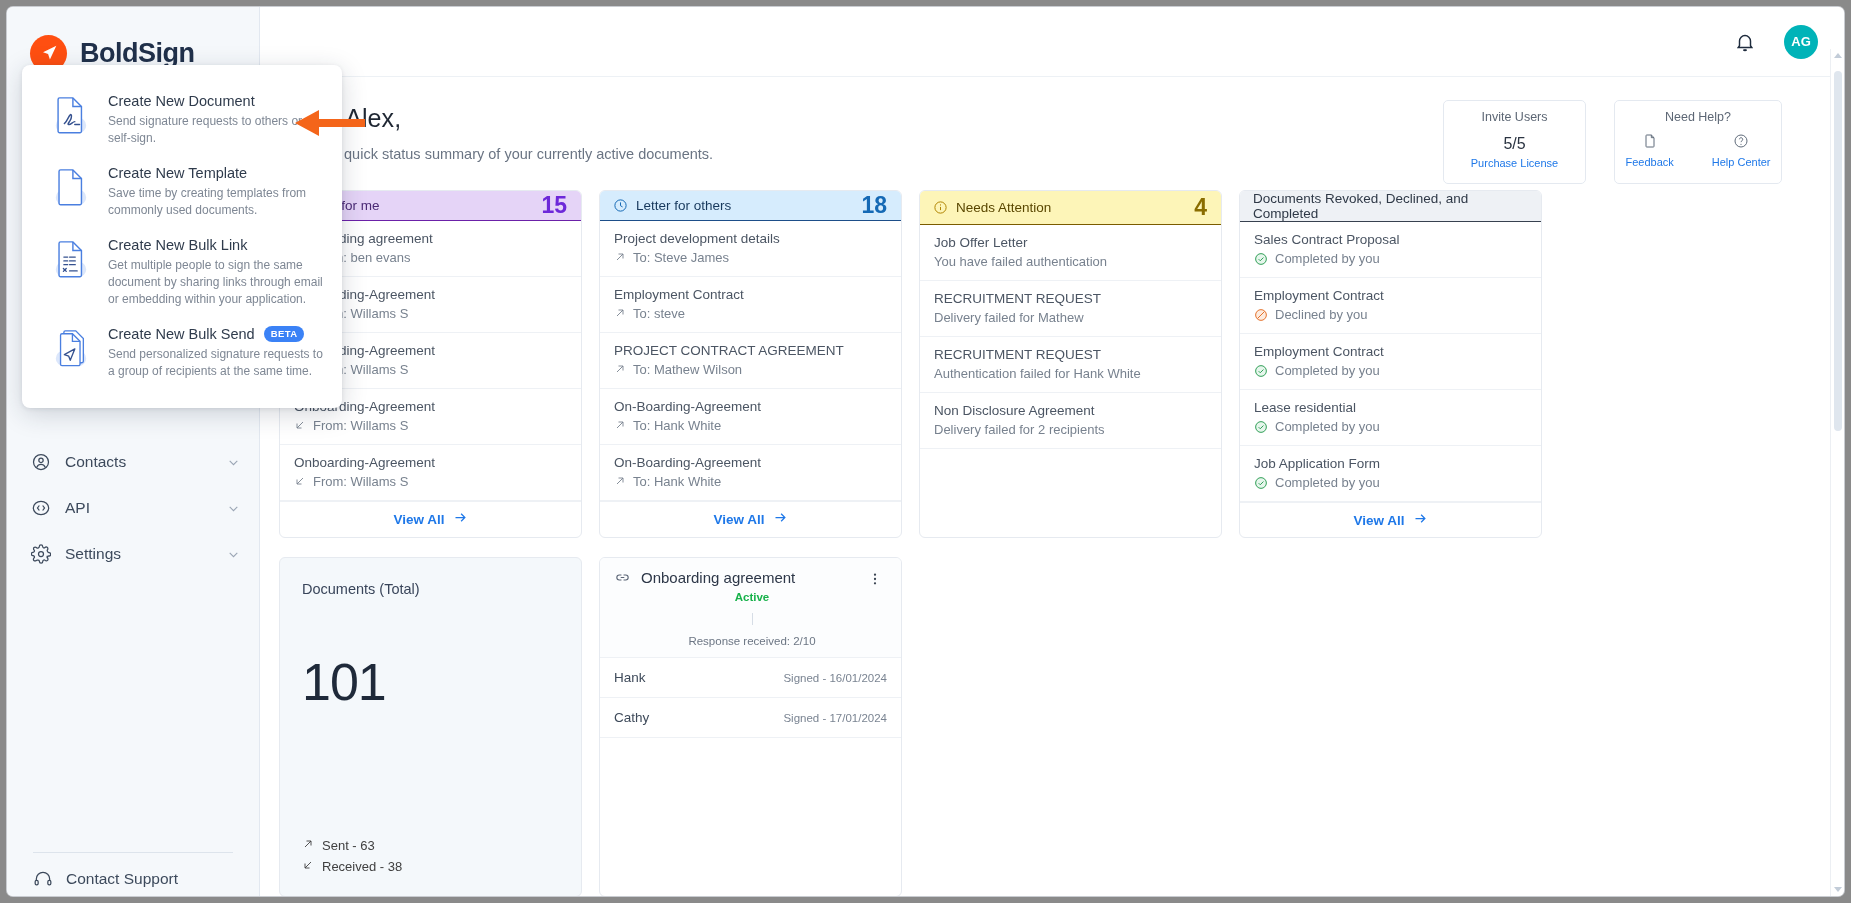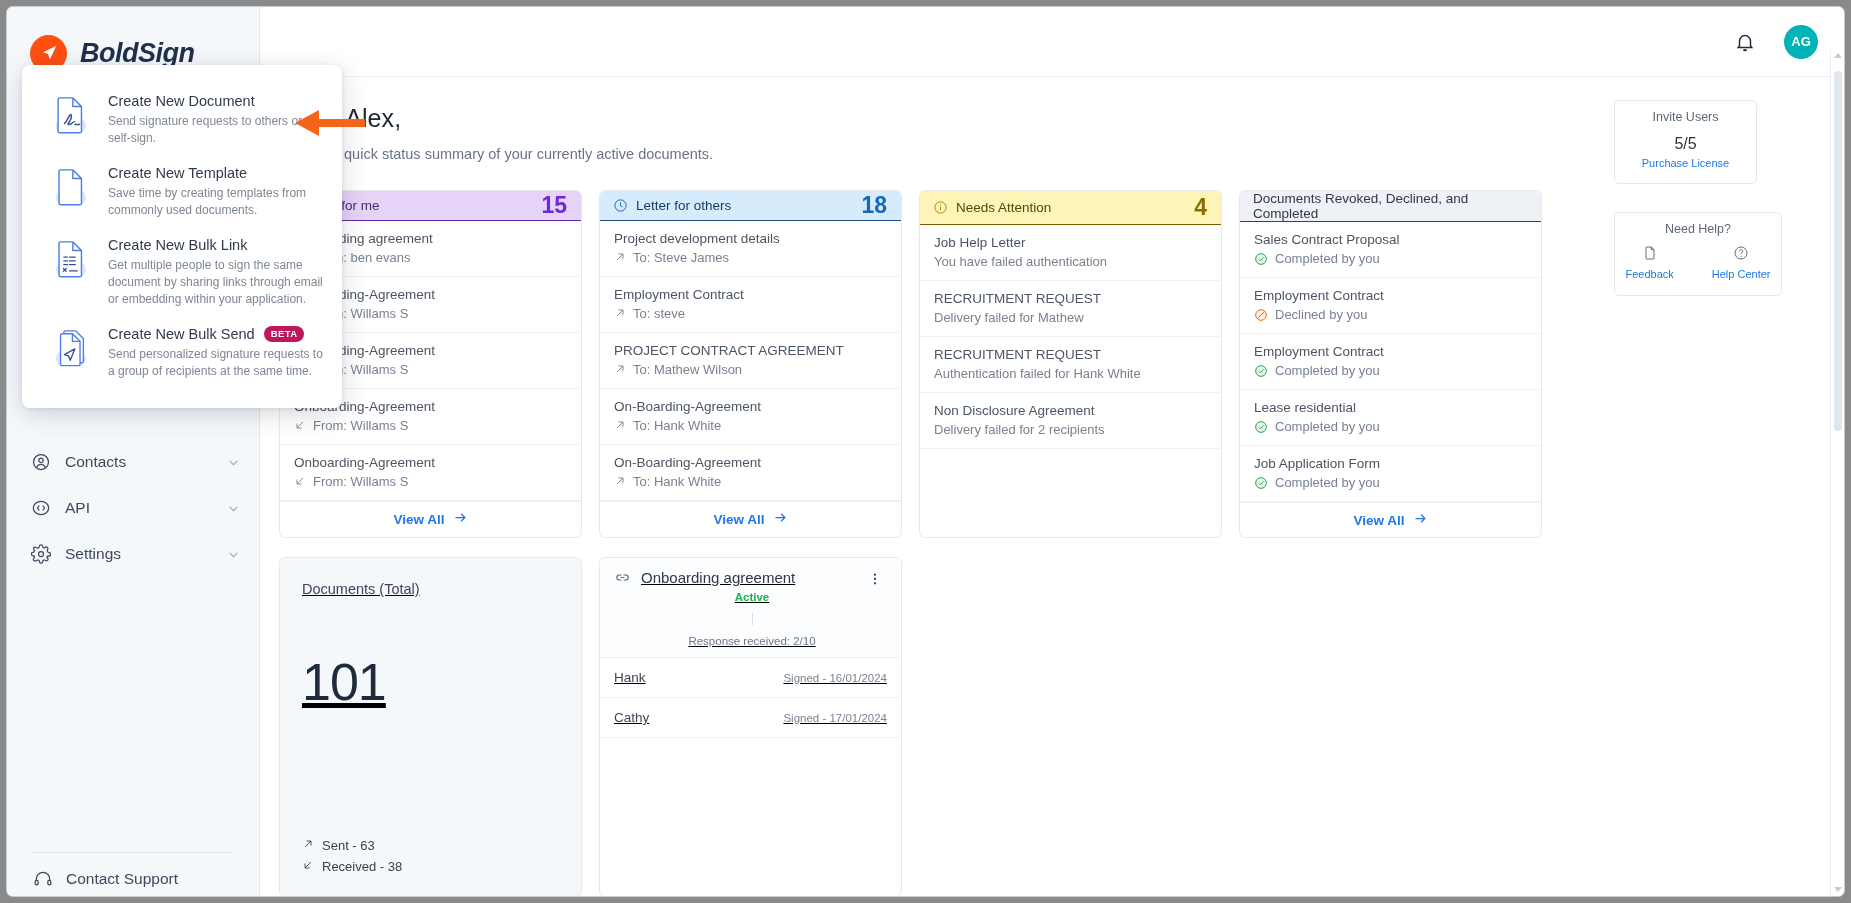--- a/index.html
+++ b/index.html
@@ -24,21 +24,20 @@
     position: absolute; left: 0; top: 0;
     width: 253px; height: 889px;
     background: #f5f8fb;
     border-right: 1px solid #e2e8f0;
   }
   .brand {
     display: flex; align-items: center;
     gap: 13px;
     padding: 22px 0 0 23px;
     height: 70px;
-    font-style: italic;
   }
   .brand-logo {
     width: 37px; height: 37px; border-radius: 50%;
     background: #ff4f11;
     display: flex; align-items: center; justify-content: center;
     flex: 0 0 auto;
   }
   .brand-logo svg { display:block; }
   .brand-name {
     font-size: 27px; font-weight: bold; color: #20304a;
@@ -111,21 +110,21 @@
     font-size: 25px; font-weight: 400; color: #1f2733;
     letter-spacing: 0.1px;
   }
   .greeting p {
     margin-top: 13px;
     font-size: 14.5px; color: #6a7483;
   }
 
   .hdr-cards {
     position: absolute; right: 48px; top: 23px;
-    display: flex; gap: 28px; flex-direction: column;
+    display: flex; gap: 28px;
   }
   .hdr-card {
     width: 143px; height: 84px;
     border: 1px solid #e4e9f0;
     border-radius: 5px;
     background: #ffffff;
     text-align: center;
     padding-top: 9px;
   }
   .hdr-card.wide { width: 168px; }
@@ -193,21 +192,21 @@
     display: flex; align-items: center; justify-content: center;
     gap: 8px;
     font-size: 13.5px; font-weight: 600; color: #1f78e8;
     cursor: pointer;
     border-top: 1px solid #eef1f5;
   }
 
   
   .bottom-row {
     position: absolute; left: 19px; top: 480px;
-    display: flex; gap: 17px; text-decoration: underline;
+    display: flex; gap: 17px;
   }
   .doc-total {
     width: 303px; height: 340px;
     background: #f4f8fb;
     border: 1px solid #e6eaf0;
     border-radius: 6px;
     padding: 23px 22px;
     position: relative;
   }
   .doc-total-title { font-size: 14.5px; color: #39455a; }
@@ -263,21 +262,21 @@
     display: flex; gap: 16px;
     padding: 9px 18px 9px 30px;
     cursor: pointer;
   }
   .dd-ico { flex: 0 0 auto; width: 40px; padding-top: 2px; }
   .dd-texts { flex: 1 1 auto; }
   .dd-title-row { display: flex; align-items: center; gap: 9px; }
   .dd-title { font-size: 14.5px; color: #2f3b4c; }
   .dd-beta {
     font-size: 9.5px; font-weight: bold; color: #ffffff;
-    background: #be185d; border-radius: 9px;
+    background: #3b82f6; border-radius: 9px;
     padding: 2px 7px 3px;
     letter-spacing: 0.4px;
   }
   .dd-desc { font-size: 12px; color: #7b8characters; color: #7e8794; line-height: 1.42; margin-top: 4px; }
 
   
   .arrow-annot {
     position: absolute; left: 286px; top: 100px;
     z-index: 60;
   }
@@ -586,21 +585,21 @@
                 <circle cx="12" cy="12" r="9"></circle>
                 <path d="M12 11v5.2"></path>
                 <circle cx="12" cy="7.8" r="0.95" fill="currentColor" stroke="none"></circle>
               </svg>
             </span>
             <span class="htitle">Needs Attention</span>
             <span class="hcount">4</span>
           </div>
           <div class="scard-body">
             <div class="sitem">
-              <div class="sitem-title">Job Help Letter</div>
+              <div class="sitem-title">Job Offer Letter</div>
               <div class="sitem-sub">
                 <span>You have failed authentication</span>
               </div>
             </div>
             <div class="sitem">
               <div class="sitem-title">RECRUITMENT REQUEST</div>
               <div class="sitem-sub">
                 <span>Delivery failed for Mathew</span>
               </div>
             </div>

